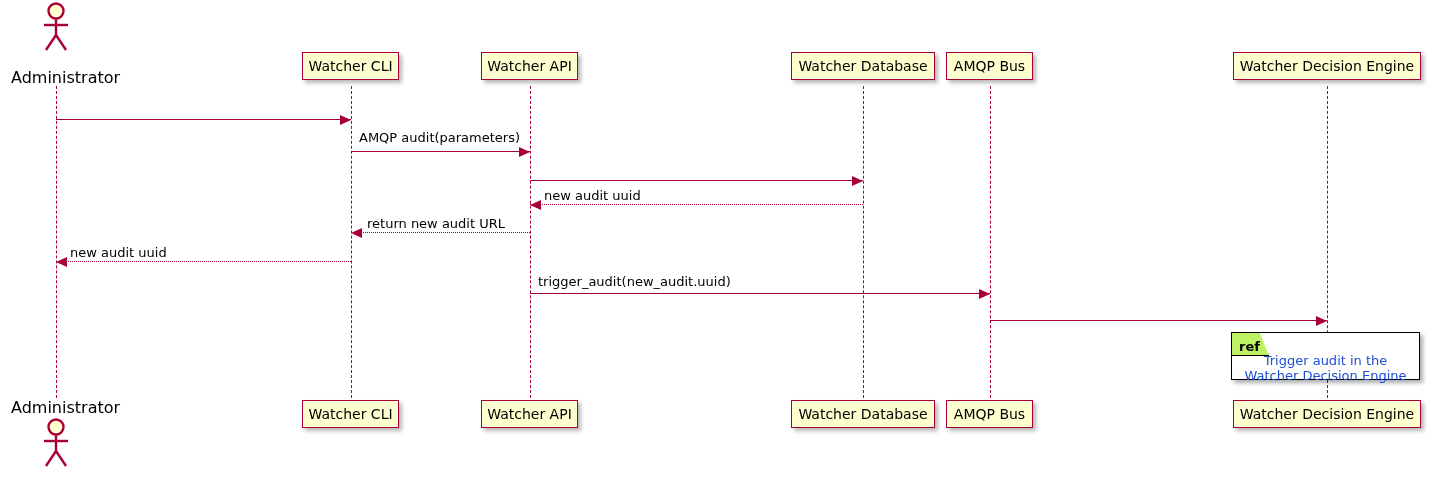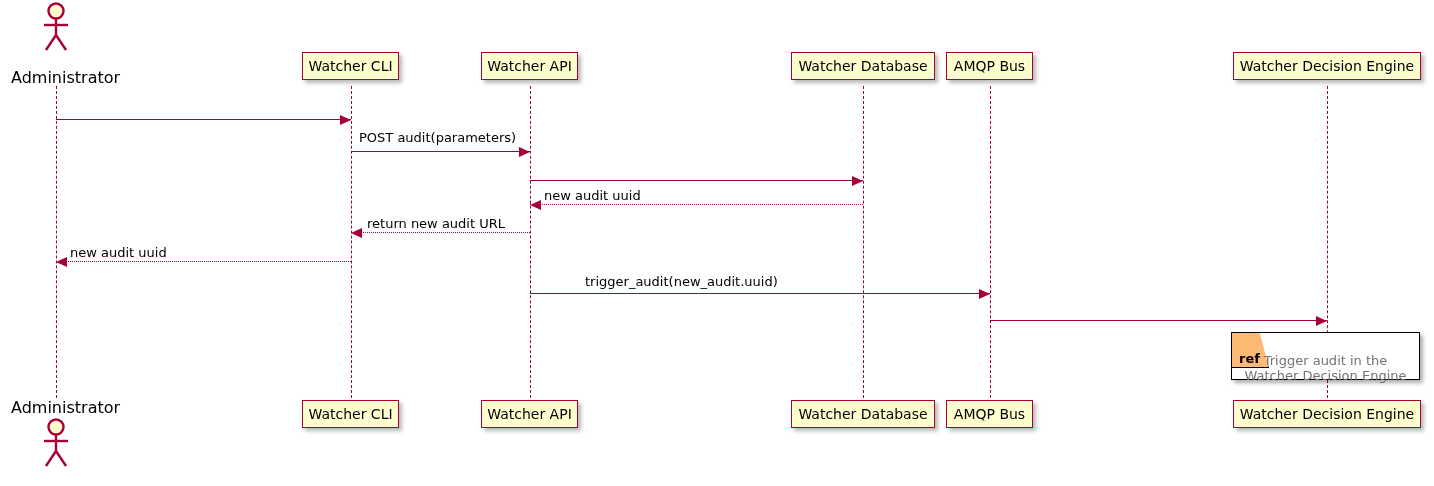--- a/index.html
+++ b/index.html
@@ -89,40 +89,40 @@
     box-sizing: border-box;
     background: #FFFFFF;
     border: 1.6px solid #000000;
     box-shadow: 3px 3px 4px rgba(0,0,0,0.32);
   }
   .ref-tab {
     position: absolute;
     left: 0;
     top: 0;
     height: 18px;
-    background: #fdba74;
+    background: #bef264;
     border-right: 1.6px solid #000000;
     border-bottom: 1.6px solid #000000;
-    padding: 16px 8px 0 7px;
+    padding: 4px 8px 0 7px;
     font-size: 13px;
     font-weight: bold;
     color: #000000;
     display: flex;
     align-items: center;
     line-height: 1;
     clip-path: polygon(0 0, calc(100% - 9px) 0, 100% 100%, 0 100%);
   }
   .ref-body {
     position: absolute;
     left: 0;
     right: 0;
     top: 20px;
     text-align: center;
     font-size: 13px;
-    color: #737373;
+    color: #1d4ed8;
     line-height: 15px;
   }
   .ref-body div { white-space: nowrap; }
 </style>
 </head>
 <body>
 
 <div id="diagram">
 
 <div class="lifeline" style="left: 56px; top: 86px; height: 312px;"></div>
@@ -178,35 +178,35 @@
     <div class="pbox" style="left: 1233px; top: 52px; width: 188px;">
       <span>Watcher Decision Engine</span>
     </div>
     <div class="pbox" style="left: 1233px; top: 400px; width: 188px;">
       <span>Watcher Decision Engine</span>
     </div>
     <div class="msg-line" style="left: 56px; top: 119px; width: 295px;"></div>
     <div class="arrow-head right" style="left: 340px; top: 115px;"></div>
     <div class="msg-line" style="left: 351px; top: 151px; width: 179px;"></div>
     <div class="arrow-head right" style="left: 519px; top: 147px;"></div>
-    <div class="msg-label" style="left: 359px; top: 131px;">POST audit(parameters)</div>
+    <div class="msg-label" style="left: 359px; top: 131px;">AMQP audit(parameters)</div>
     <div class="msg-line" style="left: 530px; top: 180px; width: 333px;"></div>
     <div class="arrow-head right" style="left: 852px; top: 176px;"></div>
     <div class="msg-line dotted" style="left: 530px; top: 204px; width: 333px;"></div>
     <div class="arrow-head left" style="left: 530px; top: 200px;"></div>
     <div class="msg-label" style="left: 544px; top: 189px;">new audit uuid</div>
     <div class="msg-line dotted" style="left: 351px; top: 232px; width: 179px;"></div>
     <div class="arrow-head left" style="left: 351px; top: 228px;"></div>
     <div class="msg-label" style="left: 367px; top: 217px; text-align: right;">return new audit URL</div>
     <div class="msg-line dotted" style="left: 56px; top: 261px; width: 295px;"></div>
     <div class="arrow-head left" style="left: 56px; top: 257px;"></div>
     <div class="msg-label" style="left: 70px; top: 246px;">new audit uuid</div>
     <div class="msg-line" style="left: 530px; top: 293px; width: 460px;"></div>
     <div class="arrow-head right" style="left: 979px; top: 289px;"></div>
-    <div class="msg-label" style="left: 538px; top: 275px; margin-left: 47px;">trigger_audit(new_audit.uuid)</div>
+    <div class="msg-label" style="left: 538px; top: 275px;">trigger_audit(new_audit.uuid)</div>
     <div class="msg-line" style="left: 990px; top: 320px; width: 337px;"></div>
     <div class="arrow-head right" style="left: 1316px; top: 316px;"></div>
     <div class="ref-box" style="left: 1231px; top: 332px; width: 189px; height: 48px;">
       <div class="ref-tab">ref</div>
       <div class="ref-body">
         <div>Trigger audit in the</div>
         <div>Watcher Decision Engine</div>
       </div>
     </div>
   </div>

